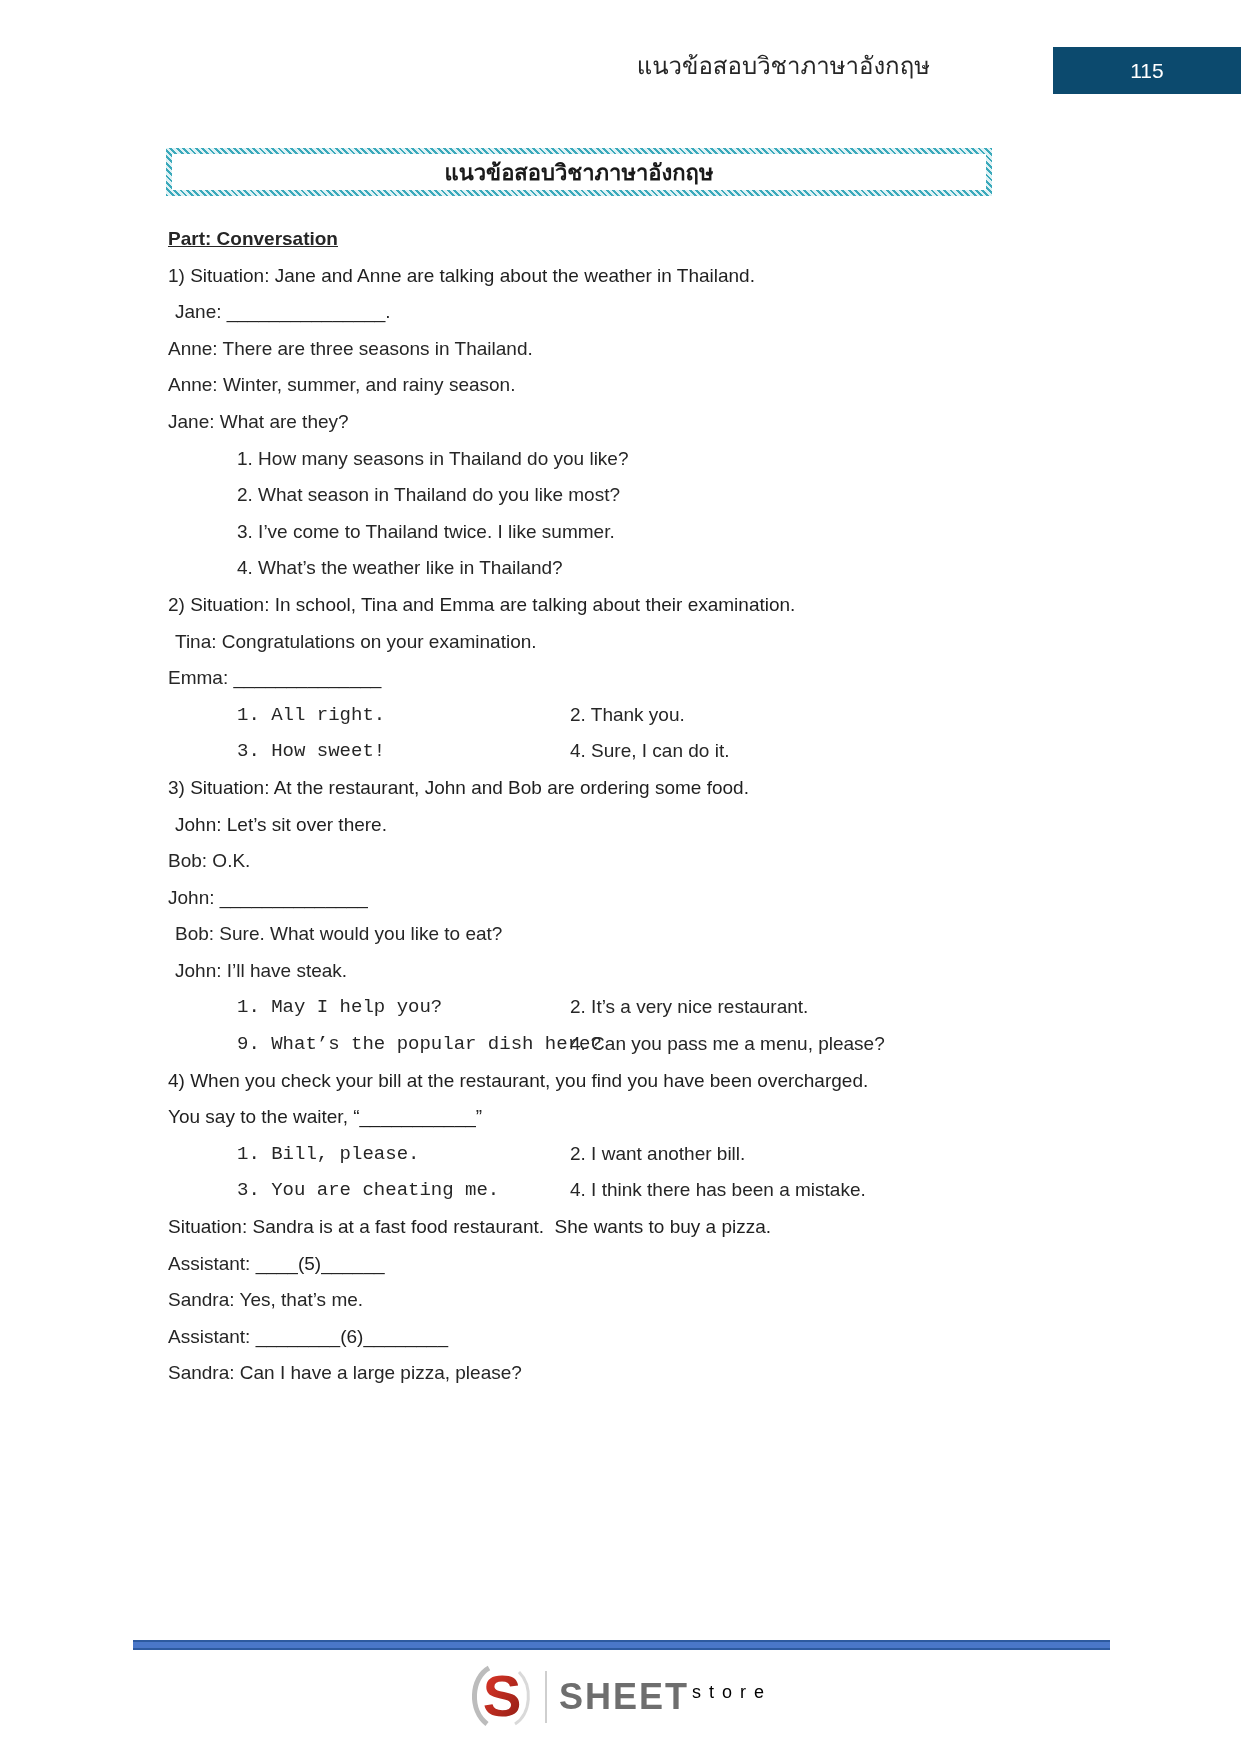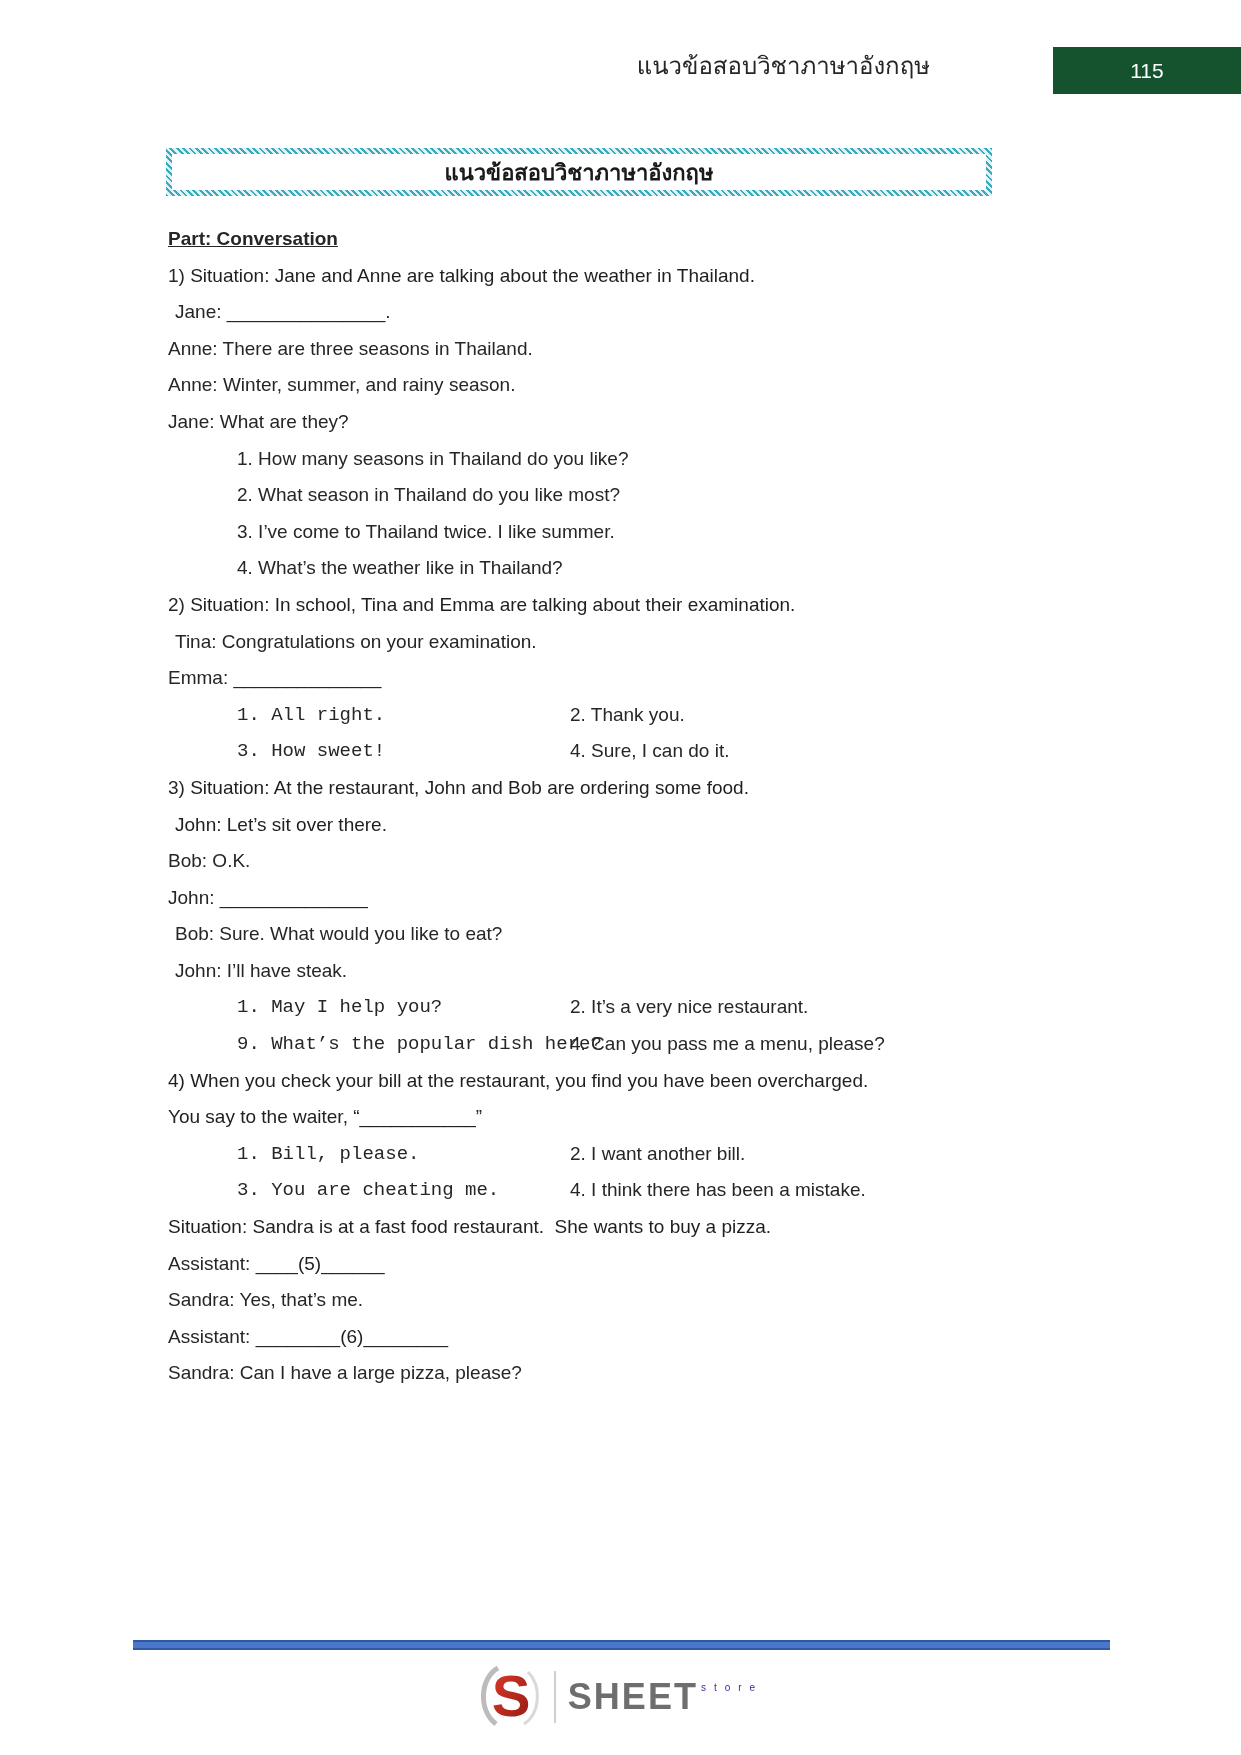--- a/index.html
+++ b/index.html
@@ -11,21 +11,21 @@
   }
   .page { position:absolute; inset:0; overflow:hidden; }
 
   
   .running-header-thai {
     position:absolute; top:46px; right:311px;
     font-size:24px; color:#262626; white-space:pre;
   }
   .page-number-box {
     position:absolute; top:47px; left:1053px; width:188px; height:47px;
-    background:#14532d; color:#ffffff;
+    background:#0c4a6e; color:#ffffff;
     display:flex; align-items:center; justify-content:center;
     font-size:21px;
   }
 
   
   .title-box {
     position:absolute; top:148px; left:166px; width:826px; height:48px;
     background:repeating-linear-gradient(45deg,#3aa9bb 0 2px,#dff2f5 2px 4.5px);
     padding:6px;
   }
@@ -60,21 +60,21 @@
     position:absolute; top:1662px; left:0; width:1241px;
     display:flex; align-items:center; justify-content:center; gap:12px;
   }
   .logo-mark { width:64px; height:70px; }
   .logo-divider { width:2px; height:52px; background:#cfcfcf; }
   .logo-text-block { display:flex; }
   .logo-brand {
     font-size:36px; font-weight:bold; color:#6e6e6e; letter-spacing:2px; line-height:36px;
   }
   .logo-brand-sub {
-    font-size:10px; color:#4c1d95; letter-spacing:8px; margin-top:3px; padding-left:3px;
+    font-size:18px; color:#000000; letter-spacing:8px; margin-top:3px; padding-left:3px;
   }
 </style>
 </head>
 <body>
 
 <div class="page">
 
   <div class="running-header-thai">แนวข้อสอบวิชาภาษาอังกฤษ</div>
   <div class="page-number-box">
     <span>115</span>

